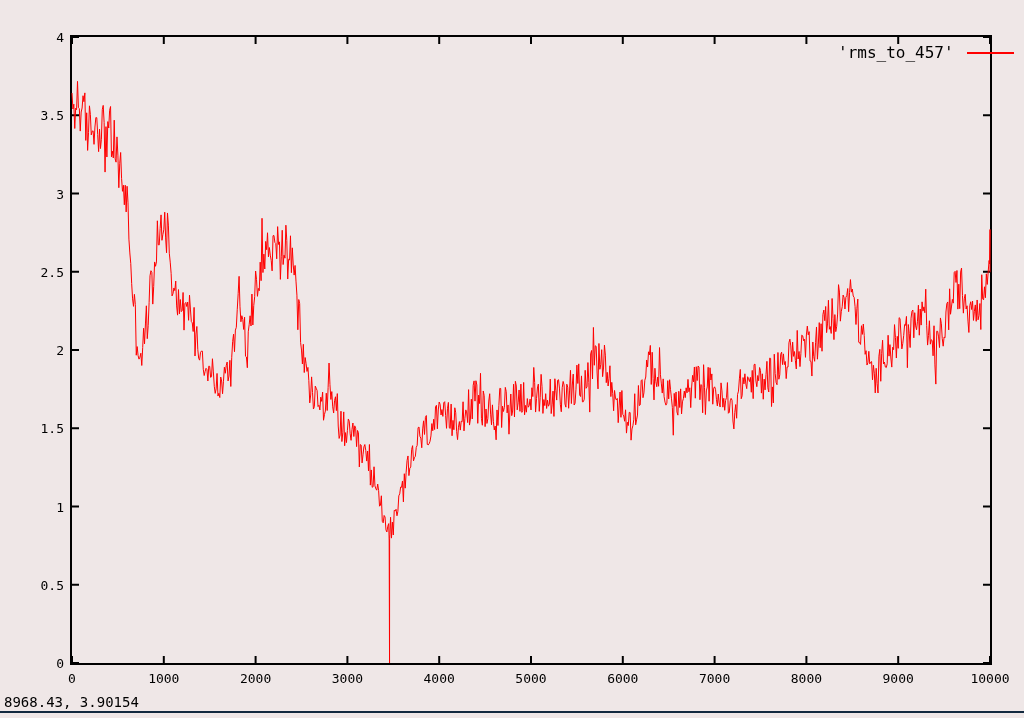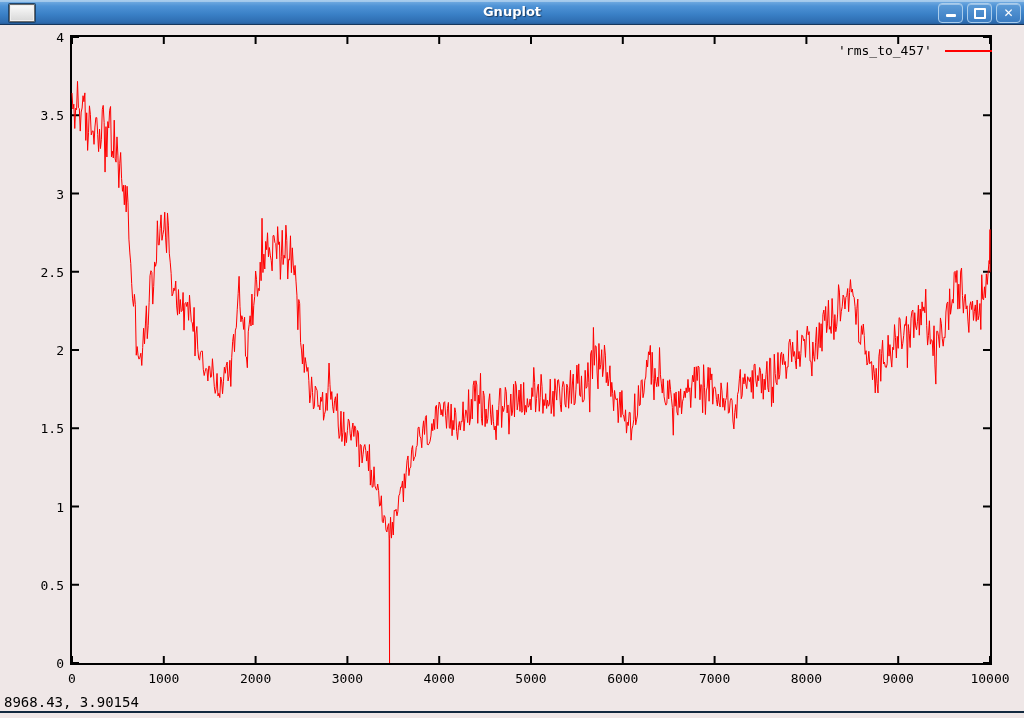--- a/index.html
+++ b/index.html
@@ -21,45 +21,31 @@
     background:linear-gradient(#5d9cd8,#3a7cc2);color:#ffffff;
     display:flex;align-items:center;justify-content:center;
     font-family:"DejaVu Sans",sans-serif;font-size:11px;font-weight:bold;
     box-shadow:inset 0 1px 0 rgba(255,255,255,.4);cursor:default;}
   .glyph-min{width:10px;height:3px;background:#fff;margin-top:4px;border-radius:1px;}
   .glyph-max{width:8px;height:7px;border:2px solid #fff;border-radius:1px;}
   .glyph-close{font-size:12px;line-height:1;}
   svg{position:absolute;left:0;top:0;}
   
   .legend{position:absolute;top:43px;left:838px;display:flex;align-items:center;gap:13px;}
-  .legend-label{font-size:13px;color:#000;}
+  .legend-label{font-size:16px;color:#000;}
   .legend-line{width:47px;height:2px;}
   
   .status-text{position:absolute;left:4px;top:694px;font-size:14px;color:#000;}
   .status-sep{position:absolute;left:0;top:711px;width:1024px;height:2px;background:#13293f;}
 </style>
 </head>
 <body>
 
 <div class="window">
 
-  <div class="titlebar">
-    <div class="titlebar-hl"></div>
-    <div class="win-icon"></div>
-    <div class="title-text">Gnuplot</div>
-    <div class="btns">
-      <div class="tbtn" title="minimize">
-          <div class="glyph-min"></div>
-        </div>
-      <div class="tbtn" title="maximize">
-          <div class="glyph-max"></div>
-        </div>
-      <div class="tbtn glyph-close" title="close">✕</div>
-    </div>
-  </div>
 
   <svg id="plot-svg" width="1024" height="718" viewBox="0 0 1024 718">
       <rect x="71" y="36" width="920" height="628" fill="none" stroke="#000000" stroke-width="2"></rect>
       <line x1="72" y1="663" x2="72" y2="656" stroke="#000000" stroke-width="2"></line>
       <line x1="72" y1="37" x2="72" y2="44" stroke="#000000" stroke-width="2"></line>
       <text x="72" y="683" text-anchor="middle" fill="#000000" font-size="13px" font-family="DejaVu Sans Mono, monospace">0</text>
       <line x1="163.8" y1="663" x2="163.8" y2="656" stroke="#000000" stroke-width="2"></line>
       <line x1="163.8" y1="37" x2="163.8" y2="44" stroke="#000000" stroke-width="2"></line>
       <text x="163.8" y="683" text-anchor="middle" fill="#000000" font-size="13px" font-family="DejaVu Sans Mono, monospace">1000</text>
       <line x1="255.60000000000002" y1="663" x2="255.60000000000002" y2="656" stroke="#000000" stroke-width="2"></line>

